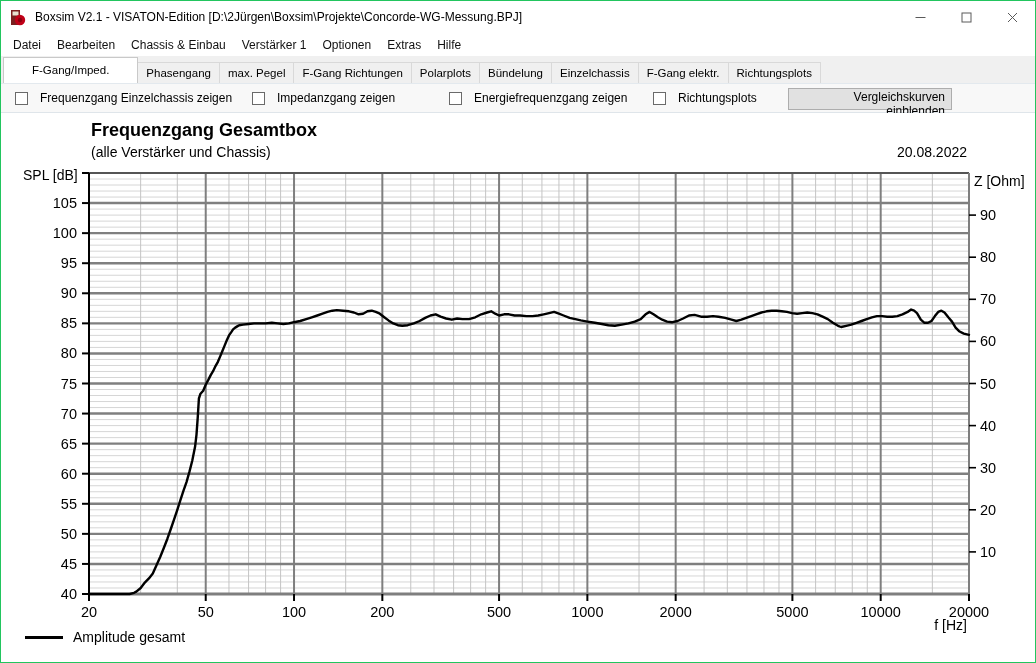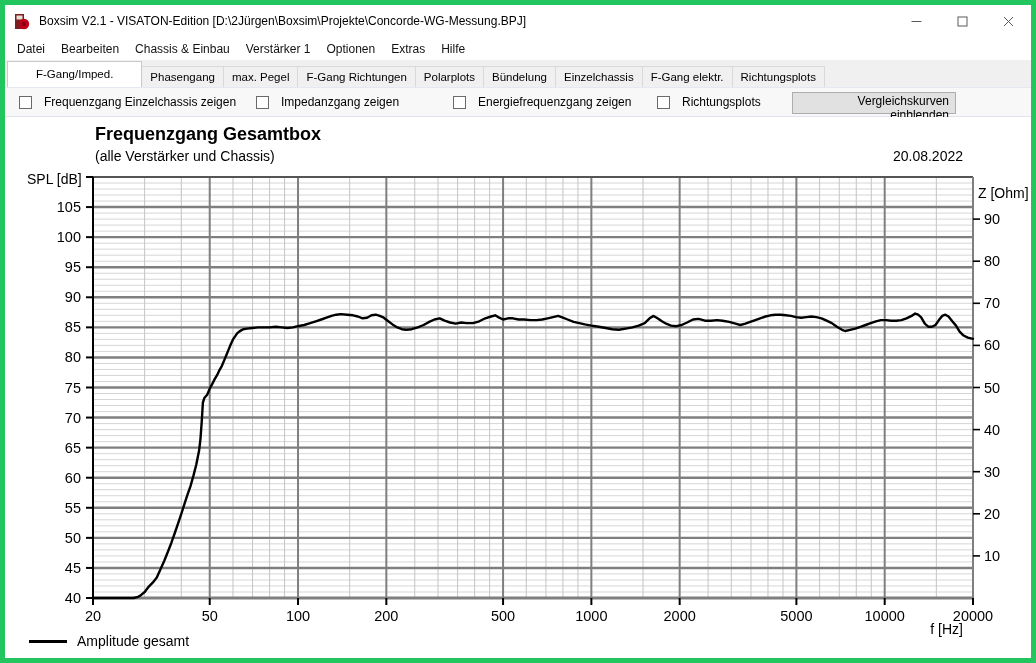--- a/index.html
+++ b/index.html
@@ -1,17 +1,17 @@
 <!DOCTYPE html>
 <html lang="de"><head>
 <meta charset="utf-8">
 <style>
   html,body{margin:0;padding:0;background:#e8e8e8;font-family:"Liberation Sans","DejaVu Sans",sans-serif;}
   .window{position:relative;width:1036px;height:663px;background:#7dd3fc;overflow:hidden;
-          border:5px solid #22c55e;box-sizing:border-box;}
+          border:1px solid #22c55e;box-sizing:border-box;}
   
   .titlebar{position:absolute;left:0;top:0;right:0;height:32px;background:#ffffff;}
   .app-icon{position:absolute;left:9px;top:8px;width:17px;height:17px;}
   .title-text{position:absolute;left:34px;top:9px;font-size:12px;color:#000;white-space:nowrap;}
   .win-controls{position:absolute;right:0;top:0;height:32px;display:flex;}
   .win-btn{width:46px;height:32px;display:flex;align-items:center;justify-content:center;}
   
   .menubar{position:absolute;left:0;top:32px;right:0;height:23px;background:#ffffff;display:flex;align-items:center;padding-left:4px;}
   .menu-item{font-size:12px;color:#111;padding:3px 8px;white-space:nowrap;}
   
@@ -26,21 +26,21 @@
   .cb .box{width:13px;height:13px;background:#fff;border:1px solid #6a6a6a;box-sizing:border-box;}
   .cb .lbl{font-size:12px;color:#000;white-space:nowrap;}
   .cmp-btn{position:absolute;left:787px;top:4px;width:164px;height:22px;background:#e1e1e1;
            border:1px solid #adadad;font-size:12px;font-family:inherit;color:#000;text-align:right;}
   
   .chartarea{position:absolute;left:0;top:112px;right:0;bottom:0;background:#ffffff;}
   .chart-title{position:absolute;left:90px;top:119px;font-size:18px;font-weight:bold;color:#000;}
   .chart-subtitle{position:absolute;left:90px;top:143px;font-size:14px;color:#000;}
   .chart-date{position:absolute;right:68px;top:143px;font-size:14px;color:#000;}
   .axis-label-left{position:absolute;left:22px;top:166px;font-size:14px;color:#000;}
-  .axis-label-right{position:absolute;left:973px;top:180px;font-size:14px;color:#000;}
+  .axis-label-right{position:absolute;left:973px;top:172px;font-size:14px;color:#000;}
   .axis-label-x{position:absolute;right:68px;top:616px;font-size:14px;color:#000;}
   .legend{position:absolute;left:24px;top:628px;display:flex;align-items:center;gap:10px;}
   .legend-line{display:inline-block;width:38px;height:3px;background:#000;}
   .legend-label{font-size:14px;color:#000;}
   svg text{font-family:"Liberation Sans","DejaVu Sans",sans-serif;}
 </style>
 </head>
 <body>
 
 <div class="window">

